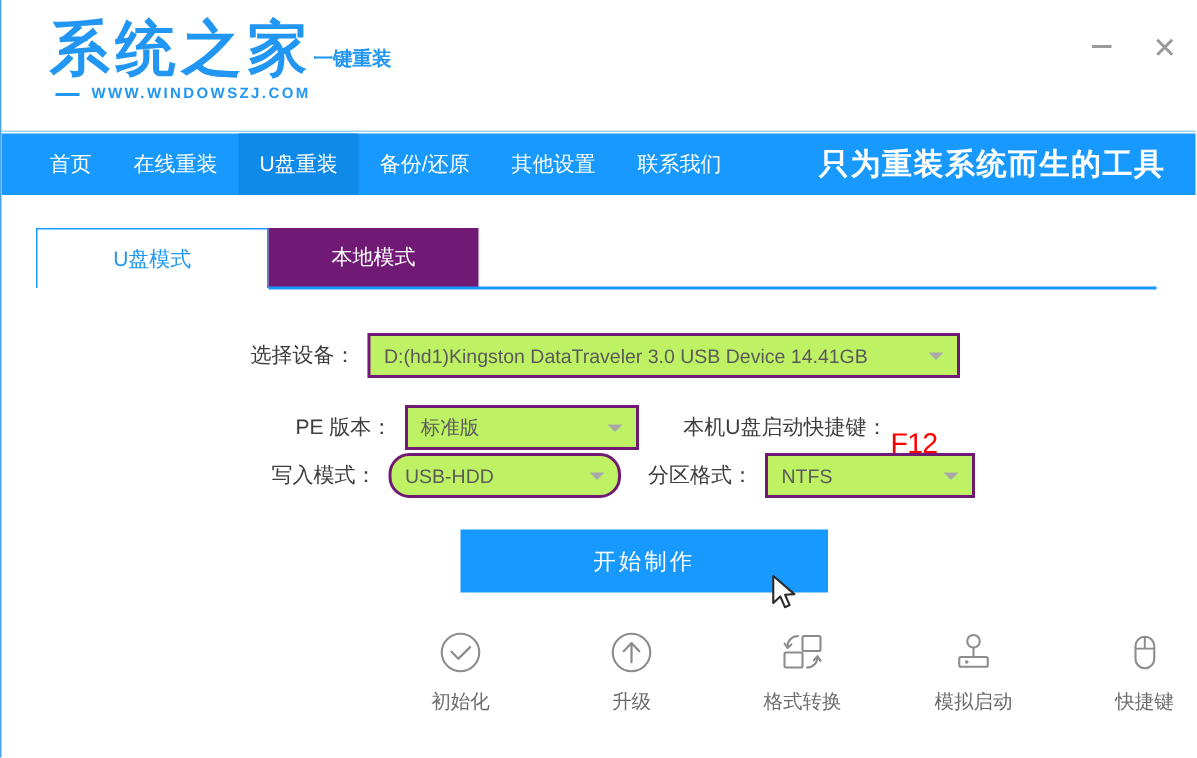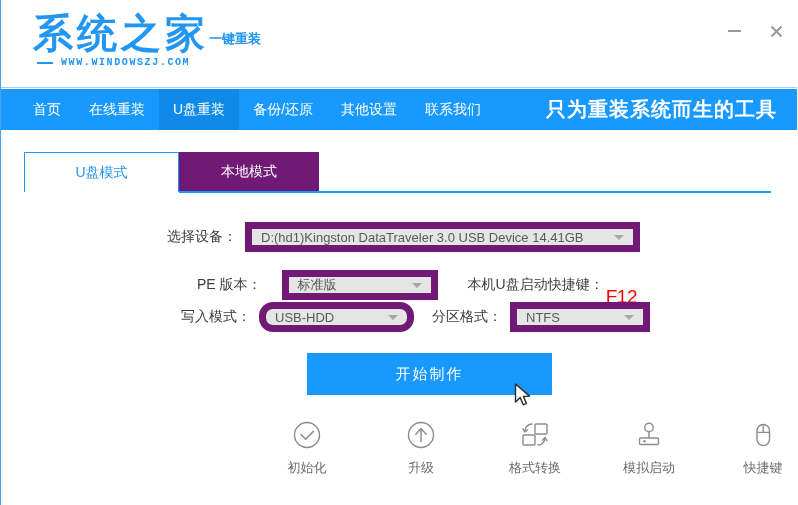--- a/index.html
+++ b/index.html
@@ -65,21 +65,21 @@
     gap: 8px;
     padding-left: 4px;
   }
   .logo-url-row .dash {
     display: block;
     width: 16px;
     height: 2px;
     background: #2196f3;
   }
   .logo-url {
-    font-family: Liberation Mono, monospace;
+    font-family: Liberation Sans, sans-serif;
     font-size: 10px;
     color: #2196f3;
     letter-spacing: 1.6px;
     font-weight: bold;
   }
 
   .win-btns {
     position: absolute;
     right: 10px;
     top: 18px;
@@ -198,22 +198,22 @@
   }
   .flabel {
     font-size: 14px;
     color: #3d3d3d;
     margin-right: 8px;
   }
   .field {
     position: relative;
     box-sizing: border-box;
     height: 30px;
-    border: 7px solid #701a75;
-    background: #e5e5e5;
+    border: 2px solid #701a75;
+    background: #bef264;
     display: flex;
     align-items: center;
     padding: 0 24px 0 9px;
     font-size: 13px;
     color: #5a5a5a;
     cursor: default;
   }
   .field .caret {
     position: absolute;
     right: 9px;
@@ -361,21 +361,21 @@
     <div class="frow" style="left:166px; top:30px;">
       <span class="flabel">选择设备：</span>
       <div class="field" style="width:395px;">
         <span>D:(hd1)Kingston DataTraveler 3.0 USB Device 14.41GB</span>
         <span class="caret"></span>
       </div>
     </div>
 
     <div class="frow" style="left:196px; top:70px;">
       <span class="flabel">PE 版本：</span>
-      <div class="field" style="width:156px;margin-left:12px;">
+      <div class="field" style="width:156px;">
         <span>标准版</span>
         <span class="caret"></span>
       </div>
       <span class="hotkey-text" style="margin-left:30px;">本机U盘启动快捷键：</span>
       <span class="hotkey-val">F12</span>
     </div>
 
     <div class="frow" style="left:180px; top:110px;">
       <span class="flabel">写入模式：</span>
       <div class="field" style="width:155px;border-radius:14px;">

